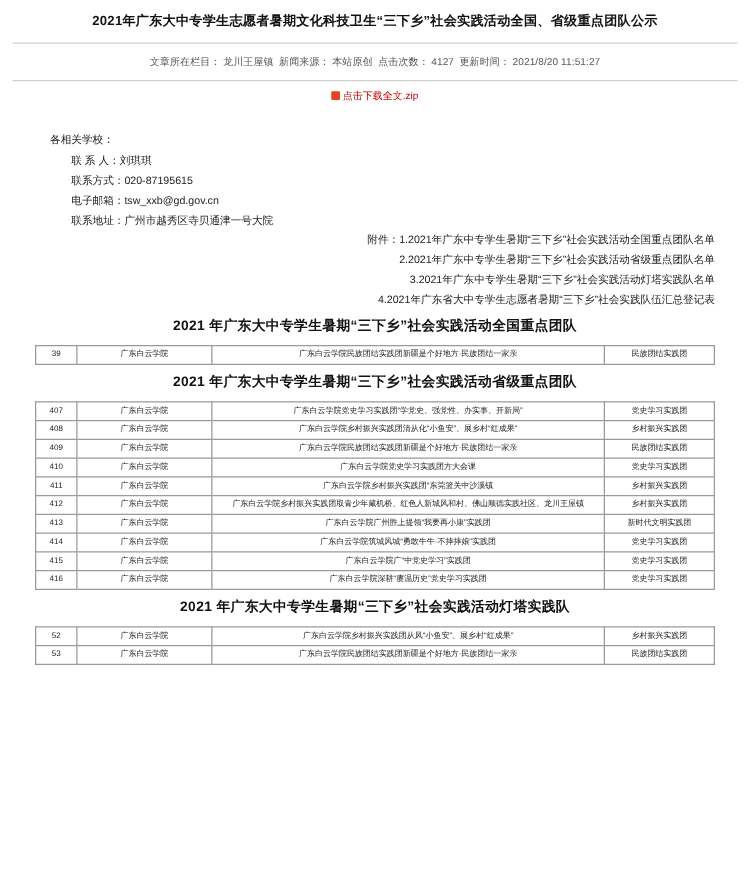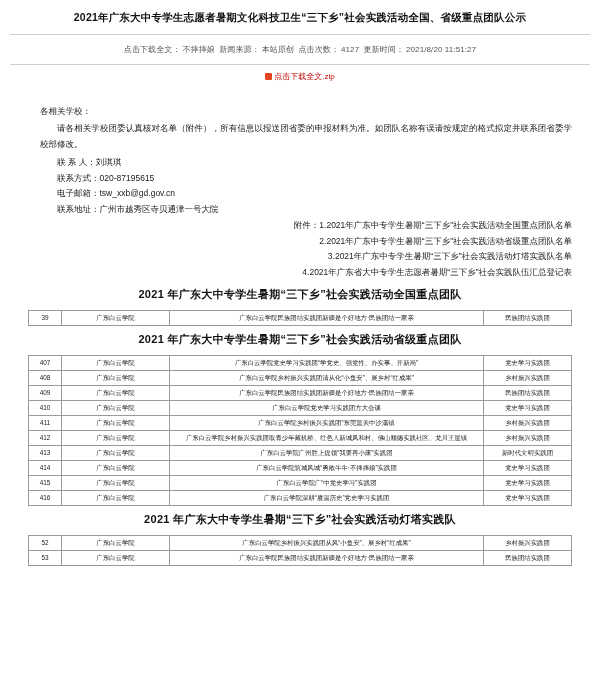--- a/index.html
+++ b/index.html
@@ -123,34 +123,33 @@
 </style>
 </head>
 <body>
 
 <div class="page">
 
   <div class="doc-title">2021年广东大中专学生志愿者暑期文化科技卫生“三下乡”社会实践活动全国、省级重点团队公示</div>
   <hr class="title-rule">
 
   <div class="meta-line">
-    <span>点击下载全文：</span><span>不摔摔娘</span>
+    <span>文章所在栏目：</span><span>龙川王屋镇</span>
     <span>新闻来源：</span><span>本站原创</span>
     <span>点击次数：</span><span>4127</span>
     <span>更新时间：</span><span>2021/8/20 11:51:27</span>
   </div>
   <hr class="meta-rule">
 
   <div class="attach-link">
     <span class="dl-icon"></span><a href="#">点击下载全文.zip</a>
   </div>
 
   <div class="body-wrap">
     <p class="para">各相关学校：</p>
-    <p class="para indent">请各相关学校团委认真核对名单（附件），所有信息以报送团省委的申报材料为准。如团队名称有误请按规定的格式拟定并联系团省委学校部修改。</p>
 
     <div class="contact-block">
       <p class="indent">联 系 人：刘琪琪</p>
       <p class="indent">联系方式：020-87195615</p>
       <p class="indent">电子邮箱：tsw_xxb@gd.gov.cn</p>
       <p class="indent">联系地址：广州市越秀区寺贝通津一号大院</p>
     </div>
 
     <div class="list-block">
       <p>附件：1.2021年广东中专学生暑期“三下乡”社会实践活动全国重点团队名单</p>

